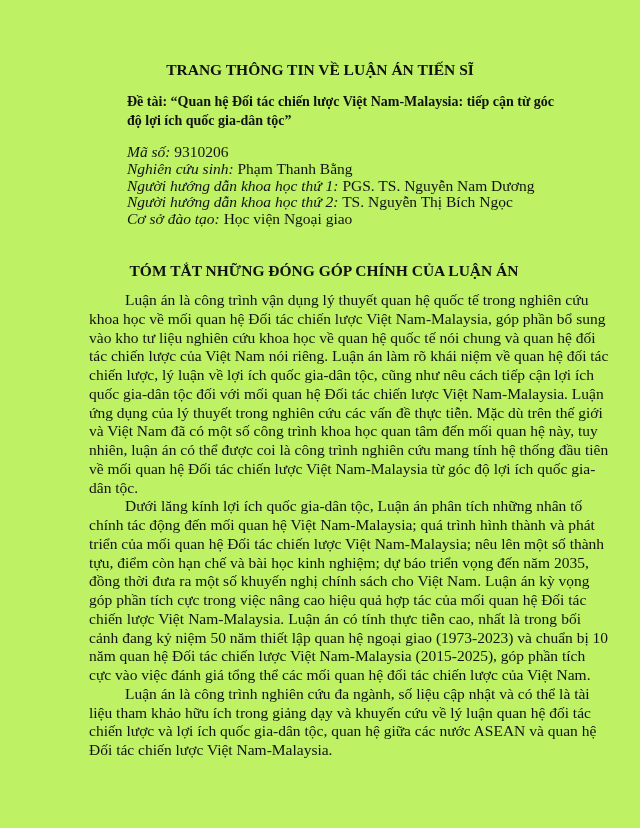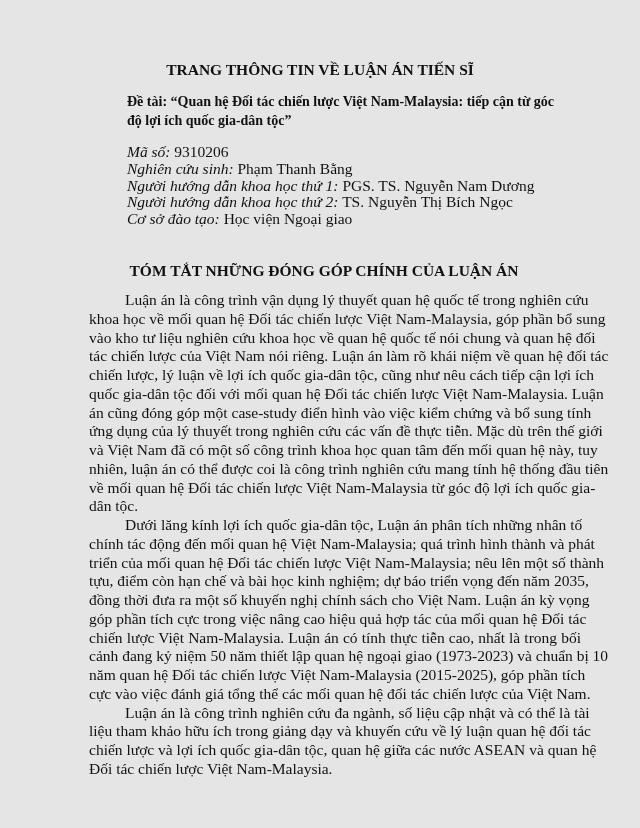--- a/index.html
+++ b/index.html
@@ -1,18 +1,18 @@
 <!DOCTYPE html>
 <html><head>
 <meta charset="utf-8">
 <style>
   html, body { margin: 0; padding: 0; background: #ffffff; }
   body { width: 640px; height: 828px; position: relative; overflow: hidden;
          font-family: "Liberation Serif", "DejaVu Serif", serif; color: #111111; }
-  .page { position: absolute; left: 0; top: 0; width: 640px; height: 828px; background: #e5e5e5; }
+  .page { position: absolute; left: 0; top: 0; width: 640px; height: 828px; background: #bef264; }
   .title { position: absolute; left: 0; width: 640px; top: 60px; text-align: center;
            font-weight: bold; font-size: 15.5px; line-height: 20px; }
   .topic { position: absolute; left: 127px; width: 460px; top: 92px;
            font-weight: bold; font-size: 14px; line-height: 19px; }
   .topic .line { display: block; white-space: nowrap; }
   .meta { position: absolute; left: 127px; top: 144px; font-size: 15.5px; line-height: 16.8px; }
   .meta .row { white-space: nowrap; }
   .meta .lbl { font-style: italic; }
   .summary-h { position: absolute; left: 0; width: 640px; top: 261px; text-align: center;
                font-weight: bold; font-size: 15.5px; line-height: 20px; padding-left: 4px; }
@@ -43,21 +43,20 @@
   <div class="summary-h">TÓM TẮT NHỮNG ĐÓNG GÓP CHÍNH CỦA LUẬN ÁN</div>
 
   <div class="body" id="body-text">
       <div>
         <span class="ln first">Luận án là công trình vận dụng lý thuyết quan hệ quốc tế trong nghiên cứu</span>
         <span class="ln">khoa học về mối quan hệ Đối tác chiến lược Việt Nam-Malaysia, góp phần bổ sung</span>
         <span class="ln">vào kho tư liệu nghiên cứu khoa học về quan hệ quốc tế nói chung và quan hệ đối</span>
         <span class="ln">tác chiến lược của Việt Nam nói riêng. Luận án làm rõ khái niệm về quan hệ đối tác</span>
         <span class="ln">chiến lược, lý luận về lợi ích quốc gia-dân tộc, cũng như nêu cách tiếp cận lợi ích</span>
         <span class="ln">quốc gia-dân tộc đối với mối quan hệ Đối tác chiến lược Việt Nam-Malaysia. Luận</span>
-        <span class="ln">án cũng đóng góp một case-study điển hình vào việc kiểm chứng và bổ sung tính</span>
         <span class="ln">ứng dụng của lý thuyết trong nghiên cứu các vấn đề thực tiễn. Mặc dù trên thế giới</span>
         <span class="ln">và Việt Nam đã có một số công trình khoa học quan tâm đến mối quan hệ này, tuy</span>
         <span class="ln">nhiên, luận án có thể được coi là công trình nghiên cứu mang tính hệ thống đầu tiên</span>
         <span class="ln">về mối quan hệ Đối tác chiến lược Việt Nam-Malaysia từ góc độ lợi ích quốc gia-</span>
         <span class="ln last">dân tộc.</span>
       </div>
       <div>
         <span class="ln first">Dưới lăng kính lợi ích quốc gia-dân tộc, Luận án phân tích những nhân tố</span>
         <span class="ln">chính tác động đến mối quan hệ Việt Nam-Malaysia; quá trình hình thành và phát</span>
         <span class="ln">triển của mối quan hệ Đối tác chiến lược Việt Nam-Malaysia; nêu lên một số thành</span>

